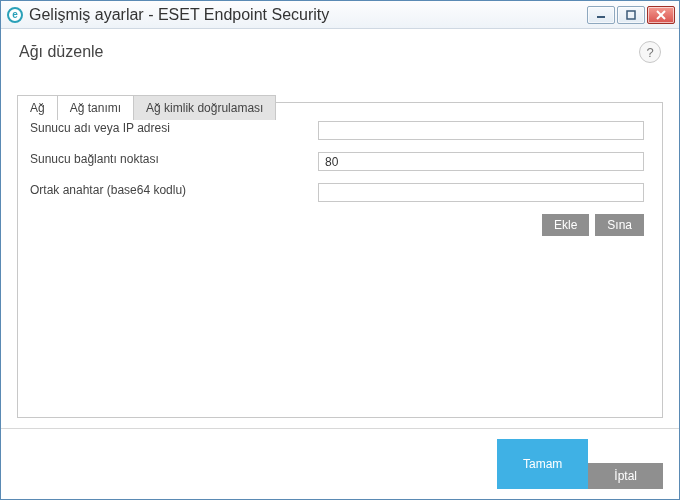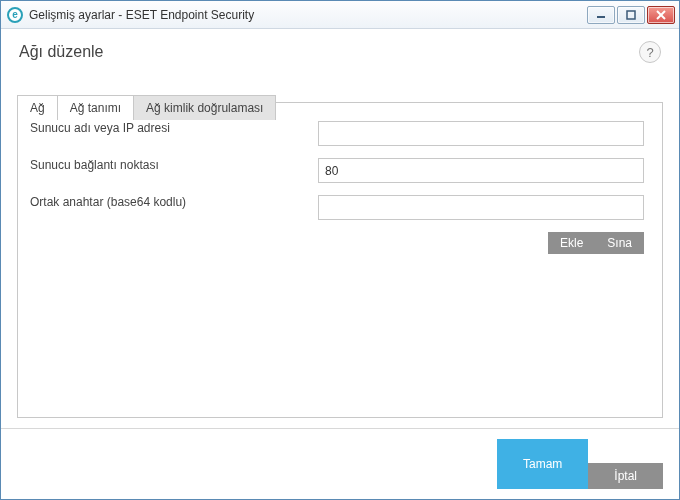--- a/index.html
+++ b/index.html
@@ -36,21 +36,21 @@
     align-items: center;
     justify-content: center;
     font-size: 10px;
     font-weight: bold;
     color: #2aa0b8;
     margin-right: 6px;
   }
   .titlebar .title-text {
     flex: 1;
     color: #333;
-    font-size: 12px;
+    font-size: 16px;
   }
   .win-controls {
     display: flex;
     gap: 2px;
   }
   .win-btn {
     width: 28px; height: 18px;
     border: 1px solid #8ea8bf;
     background: linear-gradient(#f6f9fc,#e3ecf4);
     border-radius: 2px;
@@ -134,31 +134,31 @@
     margin-bottom: 12px;
   }
   .form-label {
     width: 290px;
     color: #444;
     font-size: 12px;
     padding-left: 2px;
   }
   .form-input {
     flex: 1;
-    height: 25px;
+    height: 19px;
     border: 1px solid #c8c8c8;
     padding: 2px 6px;
     font-size: 12px;
     color: #333;
     outline: none;
   }
   .btn-row {
     display: flex;
     justify-content: flex-end;
-    gap: 0;
+    gap: 6px;
     margin-top: 6px;
   }
   .btn-gray {
     background: #8f8f8f;
     color: #fff;
     border: none;
     padding: 4px 12px;
     font-size: 12px;
     cursor: pointer;
   }

